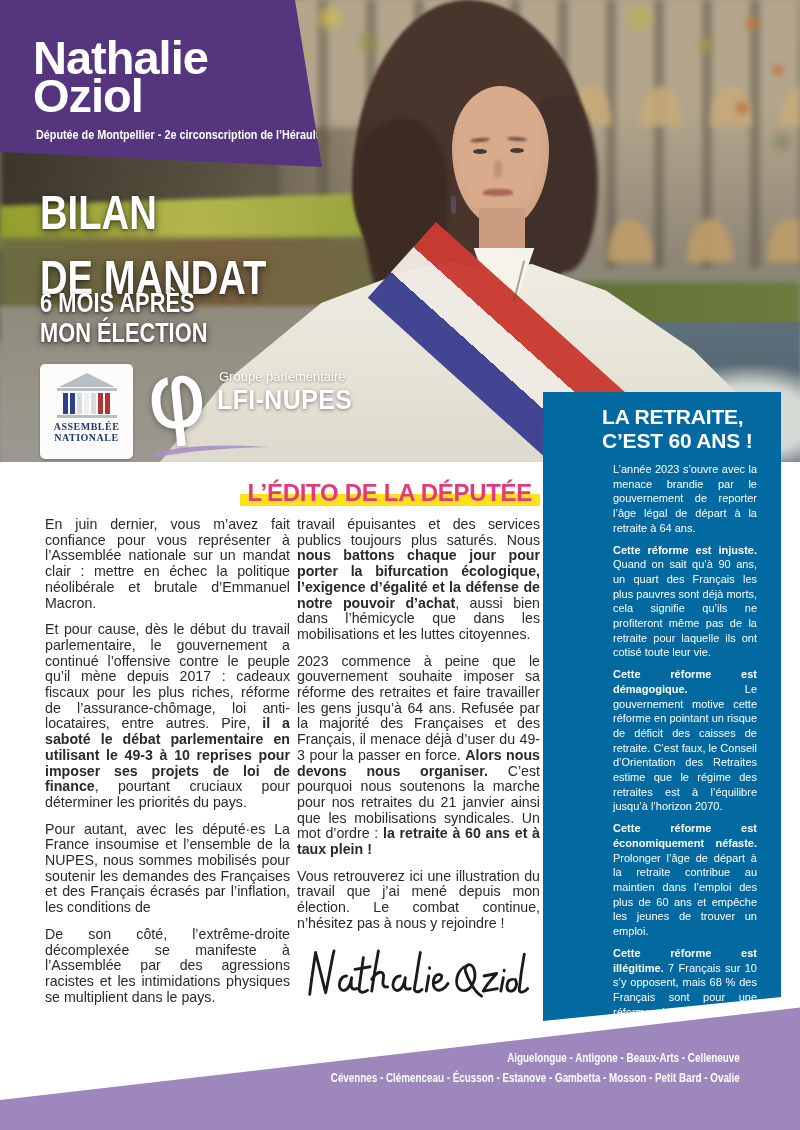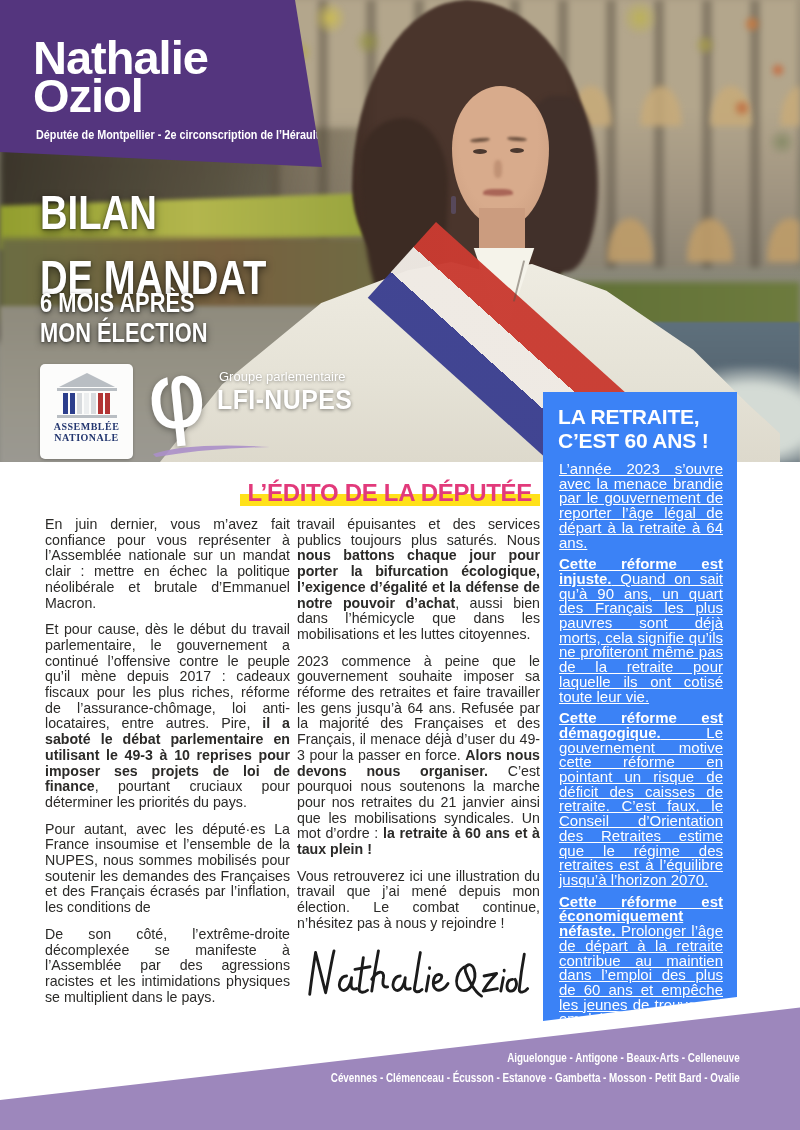--- a/index.html
+++ b/index.html
@@ -113,26 +113,26 @@
   .edito-h span{display:inline-block;font-size:24px;font-weight:800;letter-spacing:-.3px;color:#e23a7b;
     padding:0 8px;background:linear-gradient(180deg,rgba(255,225,26,0) 54%,#ffe11a 54%,#ffe11a 96%,rgba(255,225,26,0) 96%);}
   .col{position:absolute;top:517px;z-index:5;font-size:14.2px;line-height:15.7px;text-align:justify;color:#2b2a28;}
   .col p{margin:0 0 11px;}
   .b{font-weight:bold;}
   #col-left{left:45px;width:245px;}
   #col-right{left:297px;width:243px;}
   .signature{position:absolute;left:303px;top:936px;width:228px;height:80px;z-index:5;}
 
   
-  .retraite{position:absolute;left:543px;top:392px;width:194px;height:629px;z-index:6;background:#3b82f6;
-    clip-path:polygon(0 0,100% 0,100% 605px,0 629px);overflow:hidden;}
+  .retraite{position:absolute;left:543px;top:392px;width:194px;height:629px;z-index:6;background:#0369a1;
+    clip-path:polygon(0 0,100% 0,100% 605px,0 629px);overflow:hidden;padding-left:44px;}
   .rt-inner{padding:13px 13px 0 15px;}
   .rt-h{color:#fff;font-weight:800;font-size:21px;line-height:24px;margin:0 0 9px;letter-spacing:-.2px;}
   .rt-h span{display:block;}
-  .retraite p{font-size:15px;line-height:14.7px;color:#fff;text-align:justify;margin:0 1px 7px;text-decoration:underline;}
+  .retraite p{font-size:11px;line-height:14.7px;color:#fff;text-align:justify;margin:0 11px 7px;}
 
   
   .footer{position:absolute;left:0;top:1005px;width:800px;height:125px;z-index:7;background:#9d87bc;
     clip-path:polygon(0 76%,100% 2%,100% 100%,0 100%);}
   .footer-lines{position:absolute;right:60px;top:44px;text-align:right;color:#fff;font-weight:bold;
     font-size:12px;line-height:19.5px;white-space:nowrap;}
   .footer-lines span{display:block;transform:scaleX(.82);transform-origin:100% 50%;}
 </style>
 </head>
 <body>

